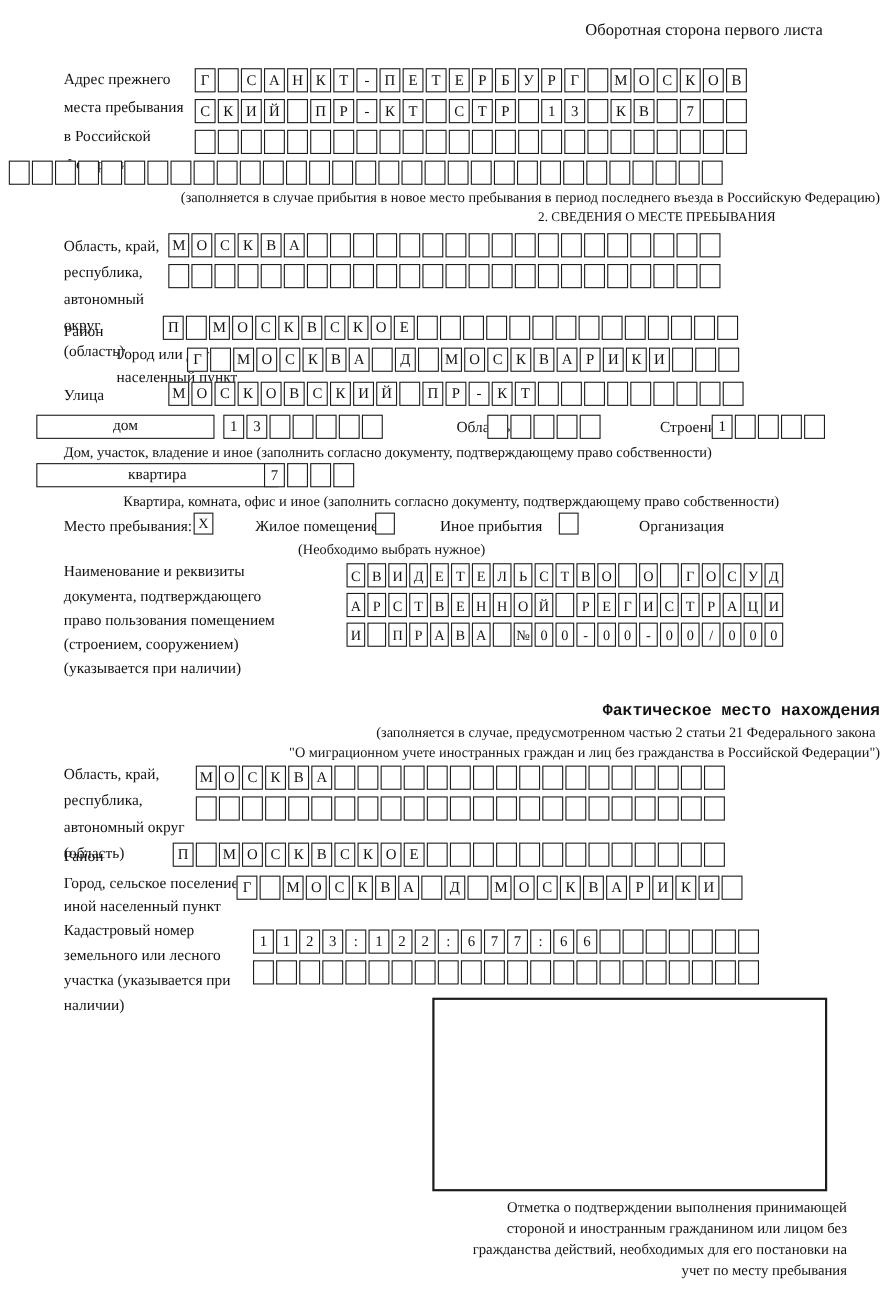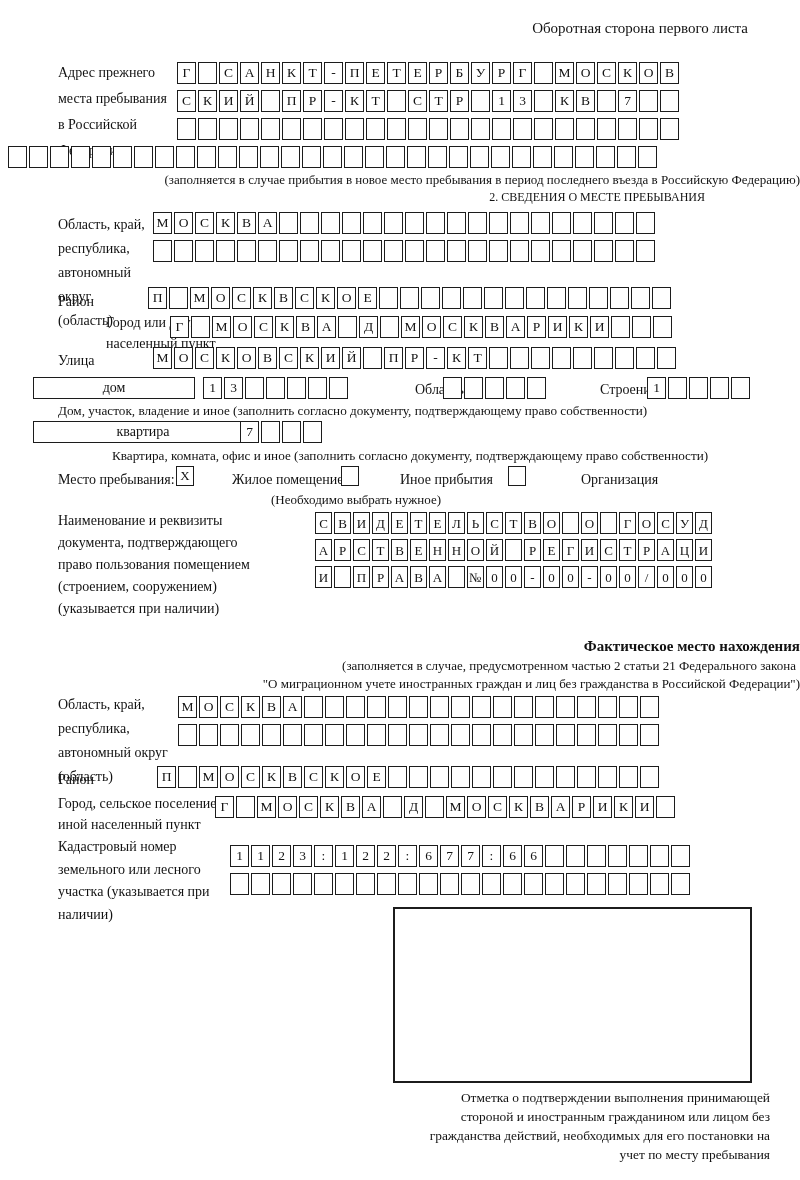--- a/index.html
+++ b/index.html
@@ -409,21 +409,21 @@
     <span class="cbox">0</span>
     <span class="cbox">-</span>
     <span class="cbox">0</span>
     <span class="cbox">0</span>
     <span class="cbox">/</span>
     <span class="cbox">0</span>
     <span class="cbox">0</span>
     <span class="cbox">0</span>
   </div>
 
-<div class="abs center" style="left:0; top:638px; width:800px; font-weight:bold; font-size:15px;">Фактическое место нахождения</div>
+<div class="abs center" style="left:0; top:638px; width:800px; font-weight:bold; font-size:15px;font-family:Liberation Mono, monospace;">Фактическое место нахождения</div>
 <div class="abs note center" style="left:0; top:658px; width:796px;">(заполняется в случае, предусмотренном частью 2 статьи 21 Федерального закона</div>
 <div class="abs note center" style="left:0; top:676px; width:800px;">"О миграционном учете иностранных граждан и лиц без гражданства в Российской Федерации")</div>
 
 <div class="abs lbl" style="left:30px; top:693px; width:155px;">Область, край, республика, автономный округ (область)</div>
 <div class="boxrow" style="left:178px; top:696px;">
     <span class="cbox">М</span>
     <span class="cbox">О</span>
     <span class="cbox">С</span>
     <span class="cbox">К</span>
     <span class="cbox">В</span>

